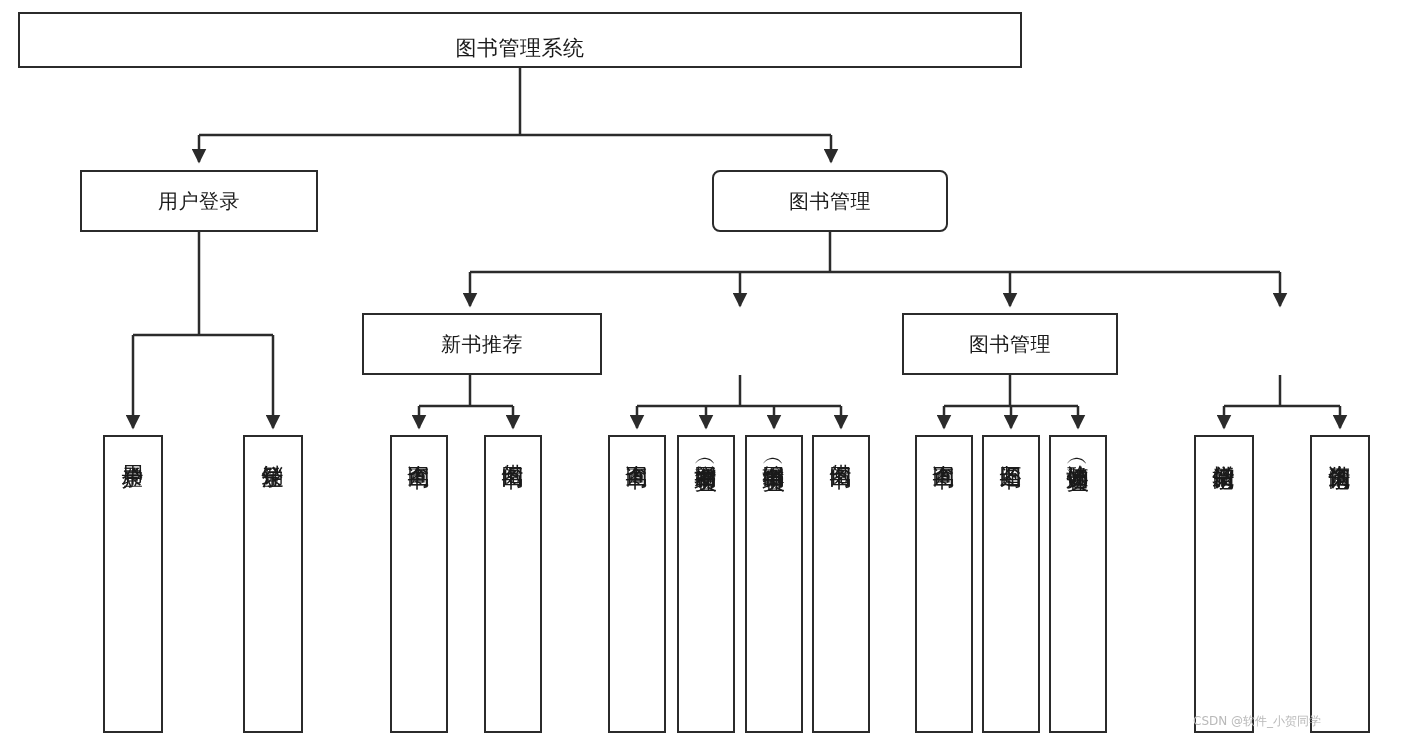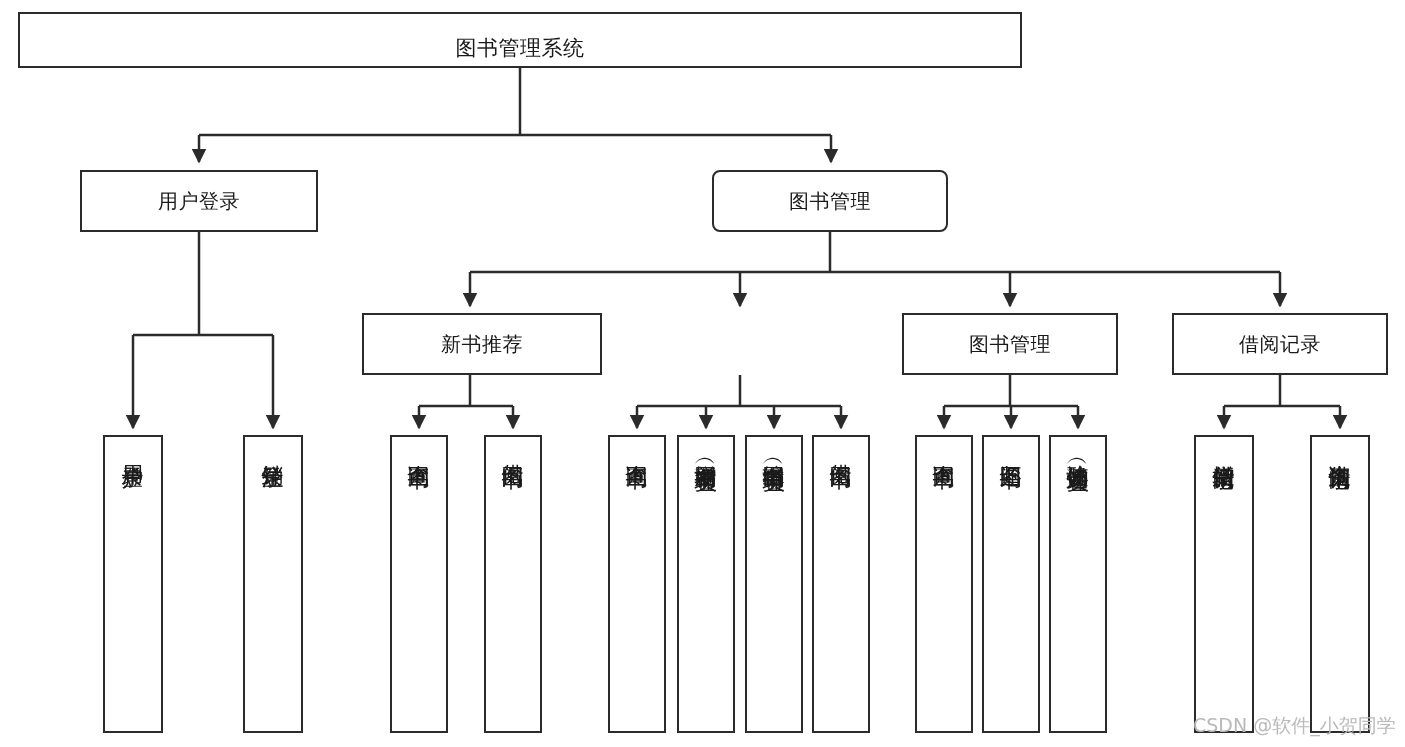--- a/index.html
+++ b/index.html
@@ -61,21 +61,21 @@
     text-orientation: upright;
     font-size: 22px;
     line-height: 1.05;
     letter-spacing: 1px;
     white-space: normal;
   }
   .watermark {
     position: absolute;
     left: 1193px;
     top: 713px;
-    font-size: 19px;
+    font-size: 12px;
     color: #b9b9b9;
     white-space: nowrap;
     z-index: 3;
     font-family: "DejaVu Sans", "Liberation Sans", sans-serif;
   }
 </style>
 </head>
 <body>
 
 <div id="canvas">
@@ -144,23 +144,20 @@
 
   <div class="node horiz" style="left:362px; top:313px; width:240px; height:62px;">
     <span class="node-label">新书推荐</span>
   </div>
 
 
   <div class="node horiz" style="left:902px; top:313px; width:216px; height:62px;">
     <span class="node-label">图书管理</span>
   </div>
 
-  <div class="node horiz" style="left:1172px; top:313px; width:216px; height:62px;">
-    <span class="node-label">借阅记录</span>
-  </div>
 
   <div class="node vert" style="left:103px; top:435px; width:60px; height:298px;">
     <span class="node-label">用户登录</span>
   </div>
 
   <div class="node vert" style="left:243px; top:435px; width:60px; height:298px;">
     <span class="node-label">注销登录</span>
   </div>
 
   <div class="node vert" style="left:390px; top:435px; width:58px; height:298px;">

